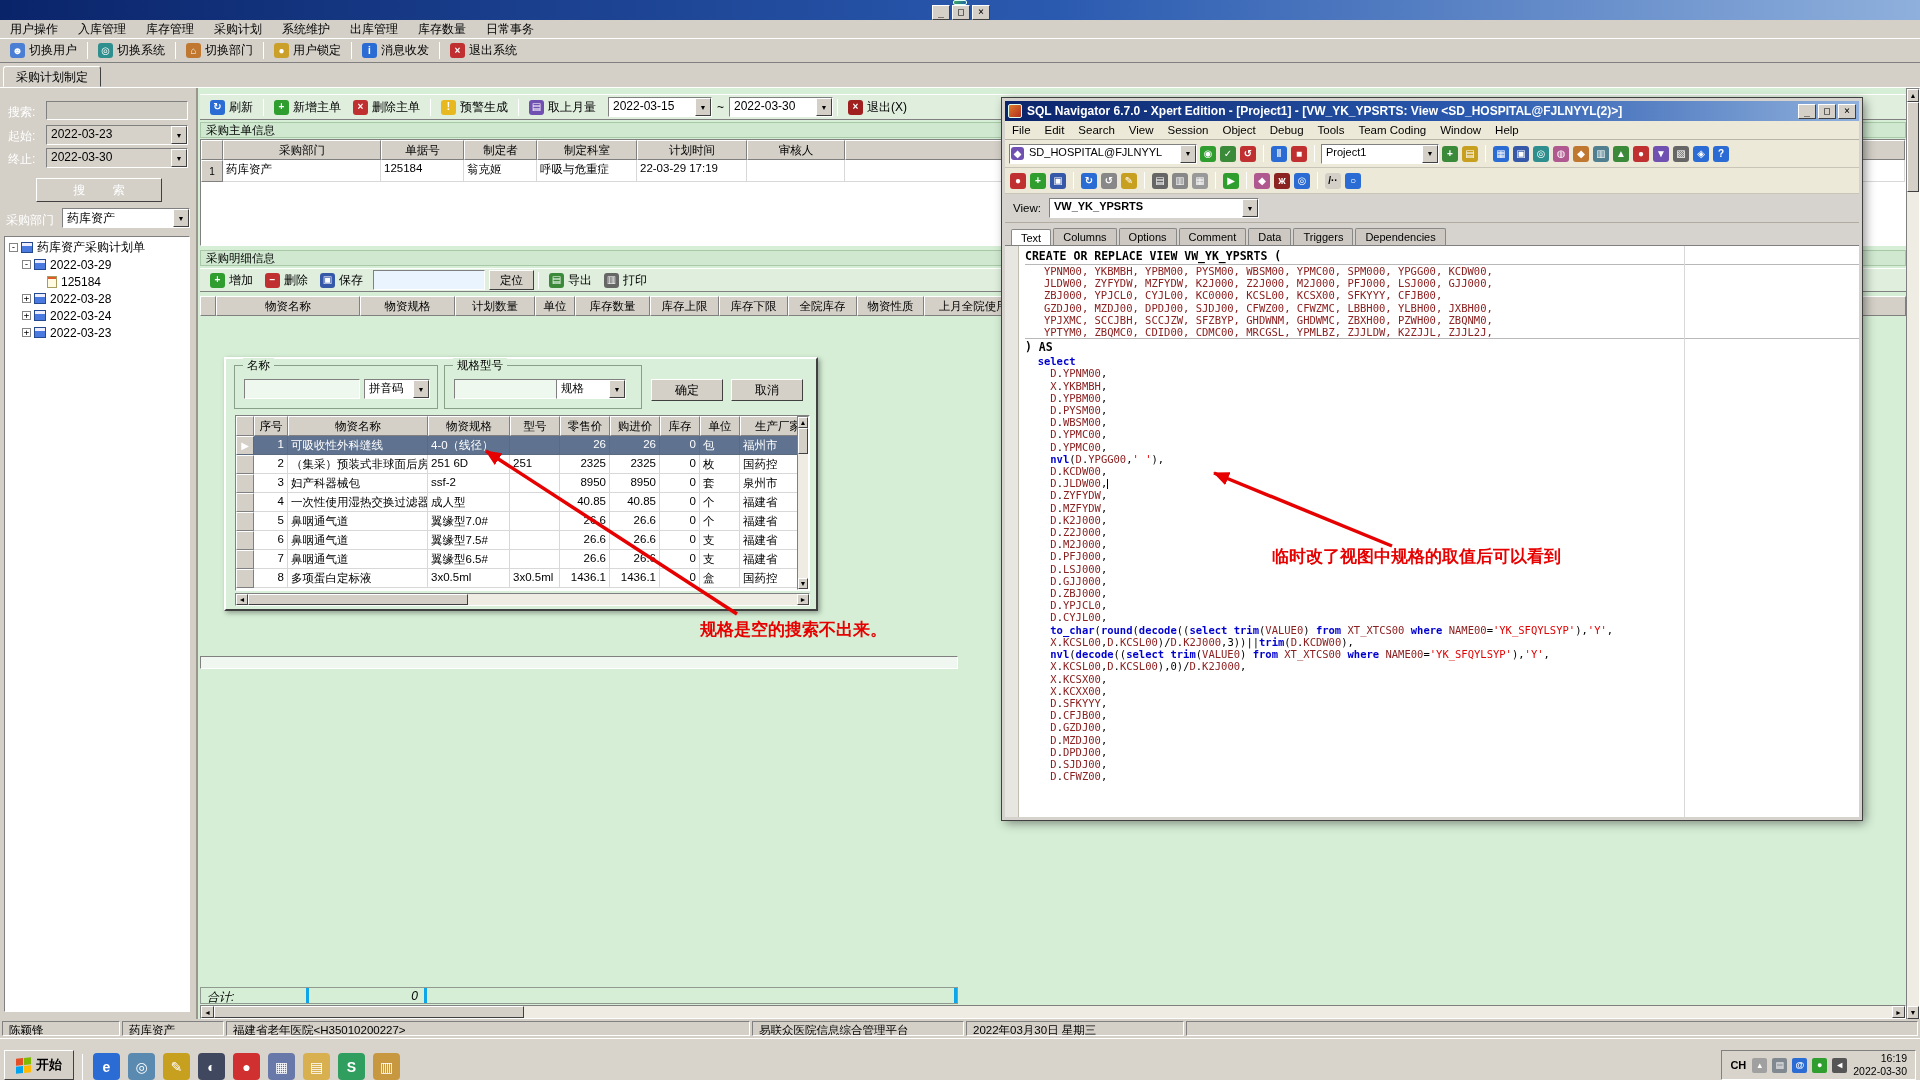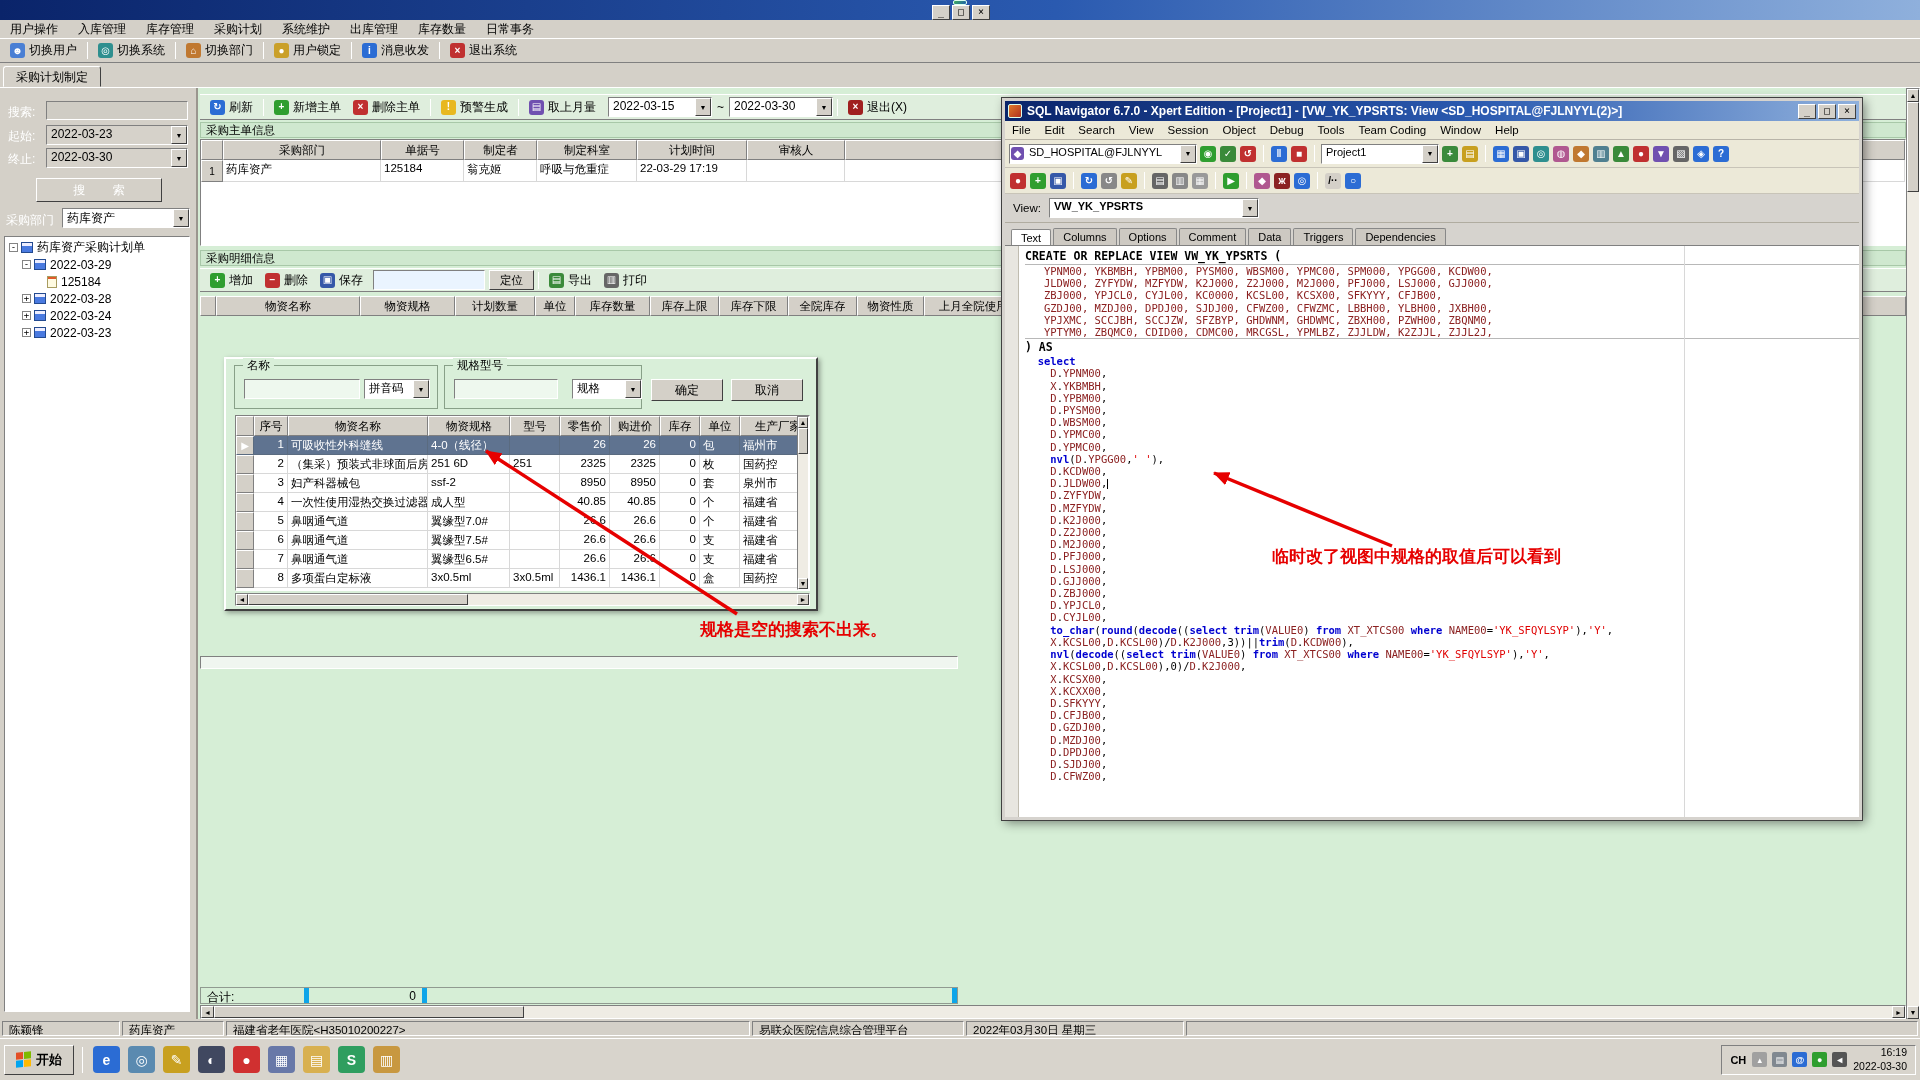--- a/index.html
+++ b/index.html
@@ -57,21 +57,21 @@
 .fill{flex:1 1 auto;width:auto !important;}
 .gutter{background:#d4d0c8;border:1px solid;border-color:#fff #808080 #808080 #fff;display:flex;align-items:center;justify-content:center;font-size:10px;}
 .data-row.selected{background:var(--sel);}
 .data-row.selected .dcell{color:#fff;border-right-color:#5a6b80;border-bottom-color:#5a6b80;}
 
 .sb{background:#efece4;}
 .sb-btn{background:#d4d0c8;border:1px solid;border-color:#fff #404040 #404040 #fff;display:flex;align-items:center;justify-content:center;font-size:7px;flex:none;}
 .sb-thumb{background:#d4d0c8;border:1px solid;border-color:#fff #404040 #404040 #fff;}
 
 #total-row{display:flex;background:#d6eed6;border:1px solid #909a90;}
-.total-cell{border-right:5px solid #0ea5e9;padding:1px 6px;white-space:nowrap;overflow:hidden;}
+.total-cell{border-right:3px solid #0ea5e9;padding:1px 6px;white-space:nowrap;overflow:hidden;font-style:italic;}
 
 #search-dialog{background:#d9efd9;border:2px solid;border-color:#fff #404040 #404040 #fff;box-shadow:2px 2px 5px rgba(0,0,0,.35);}
 .groupbox{border:1px solid #88a088;}
 .legend{position:absolute;top:-8px;left:8px;background:#d9efd9;padding:0 4px;font-size:11.5px;}
 
 #statusbar{background:#d4d0c8;display:flex;gap:2px;padding:2px 2px;align-items:stretch;}
 .status-cell{border:1px solid;border-color:#808080 #fff #fff #808080;padding:1px 6px;white-space:nowrap;overflow:hidden;font-size:11.5px;}
 .status-cell:nth-child(1){width:118px;}
 .status-cell:nth-child(2){width:102px;}
 .status-cell:nth-child(3){width:524px;}
@@ -98,21 +98,21 @@
 .code-line.h2{font-weight:bold;font-size:11.5px;line-height:16px;border-top:1px solid #b8b8b8;}
 .code-line.cols{color:#8b2020;}
 .kw{color:#0000d0;font-weight:bold;}
 .id{color:#8b2020;}
 .str{color:#e00000;}
 .caret{display:inline-block;width:1px;height:10px;background:#000;vertical-align:middle;}
 .code-guide{position:absolute;top:0;bottom:0;width:1px;background:#d8d8d8;}
 
 .annot-text{color:var(--red);font-weight:bold;font-size:17px;white-space:nowrap;z-index:61;}
 
-#taskbar{background:#d8d4cc;border-top:1px solid #fff;display:flex;align-items:center;}
+#taskbar{background:#d8d4cc;border-top:1px solid #fff;display:flex;align-items:flex-end;}
 #start-btn{display:flex;align-items:center;gap:5px;width:70px;height:30px;margin-left:4px;justify-content:center;font-weight:bold;font-size:13px;}
 .flag{display:grid;grid-template-columns:7px 7px;grid-template-rows:7px 7px;gap:1px;transform:skewY(-5deg);}
 .flag i{display:block;}
 .ql-icon{width:27px;height:27px;border-radius:4px;margin-left:8px;display:flex;align-items:center;justify-content:center;color:#fff;font-weight:bold;font-size:14px;flex:none;}
 #tray{margin-left:auto;margin-right:4px;height:30px;border:1px solid;border-color:#808080 #fff #fff #808080;display:flex;align-items:center;gap:6px;padding:0 8px;}
 .tray-icon{width:15px;height:15px;border-radius:2px;display:inline-flex;align-items:center;justify-content:center;color:#fff;font-size:9px;font-weight:bold;flex:none;}
 #clock{font-size:10.5px;text-align:right;line-height:1.25;white-space:nowrap;}
 </style>
 </head>
 <body>
@@ -382,21 +382,21 @@
         <input class="abs text-input" style="left: 18px; top: 20px; width: 116px; background: rgb(238, 248, 238);">
         <span class="abs combo" style="left:138px;top:20px;width:66px;">
           <span class="val" style="font-size:11.5px;">拼音码</span>
           <span class="drop"></span>
         </span>
 
         <div class="abs groupbox" style="left:218px;top:6px;width:198px;height:44px;">
           <span class="legend">规格型号</span>
         </div>
         <input class="abs text-input" style="left: 228px; top: 20px; width: 104px; background: rgb(238, 248, 238);">
-        <span class="abs combo" style="left:346px;top:20px;width:70px;">
+        <span class="abs combo" style="left:330px;top:20px;width:70px;">
           <span class="val" style="font-size:11.5px;">规格</span>
           <span class="drop"></span>
         </span>
 
         <span class="abs btn" style="left:425px;top:20px;width:72px;height:22px;">确定</span>
         <span class="abs btn" style="left:505px;top:20px;width:72px;height:22px;">取消</span>
 
         <div class="abs gridbox" style="left:9px;top:56px;width:575px;height:176px;">
           <div id="dialog-grid">
               <div class="grid-row header-row">

